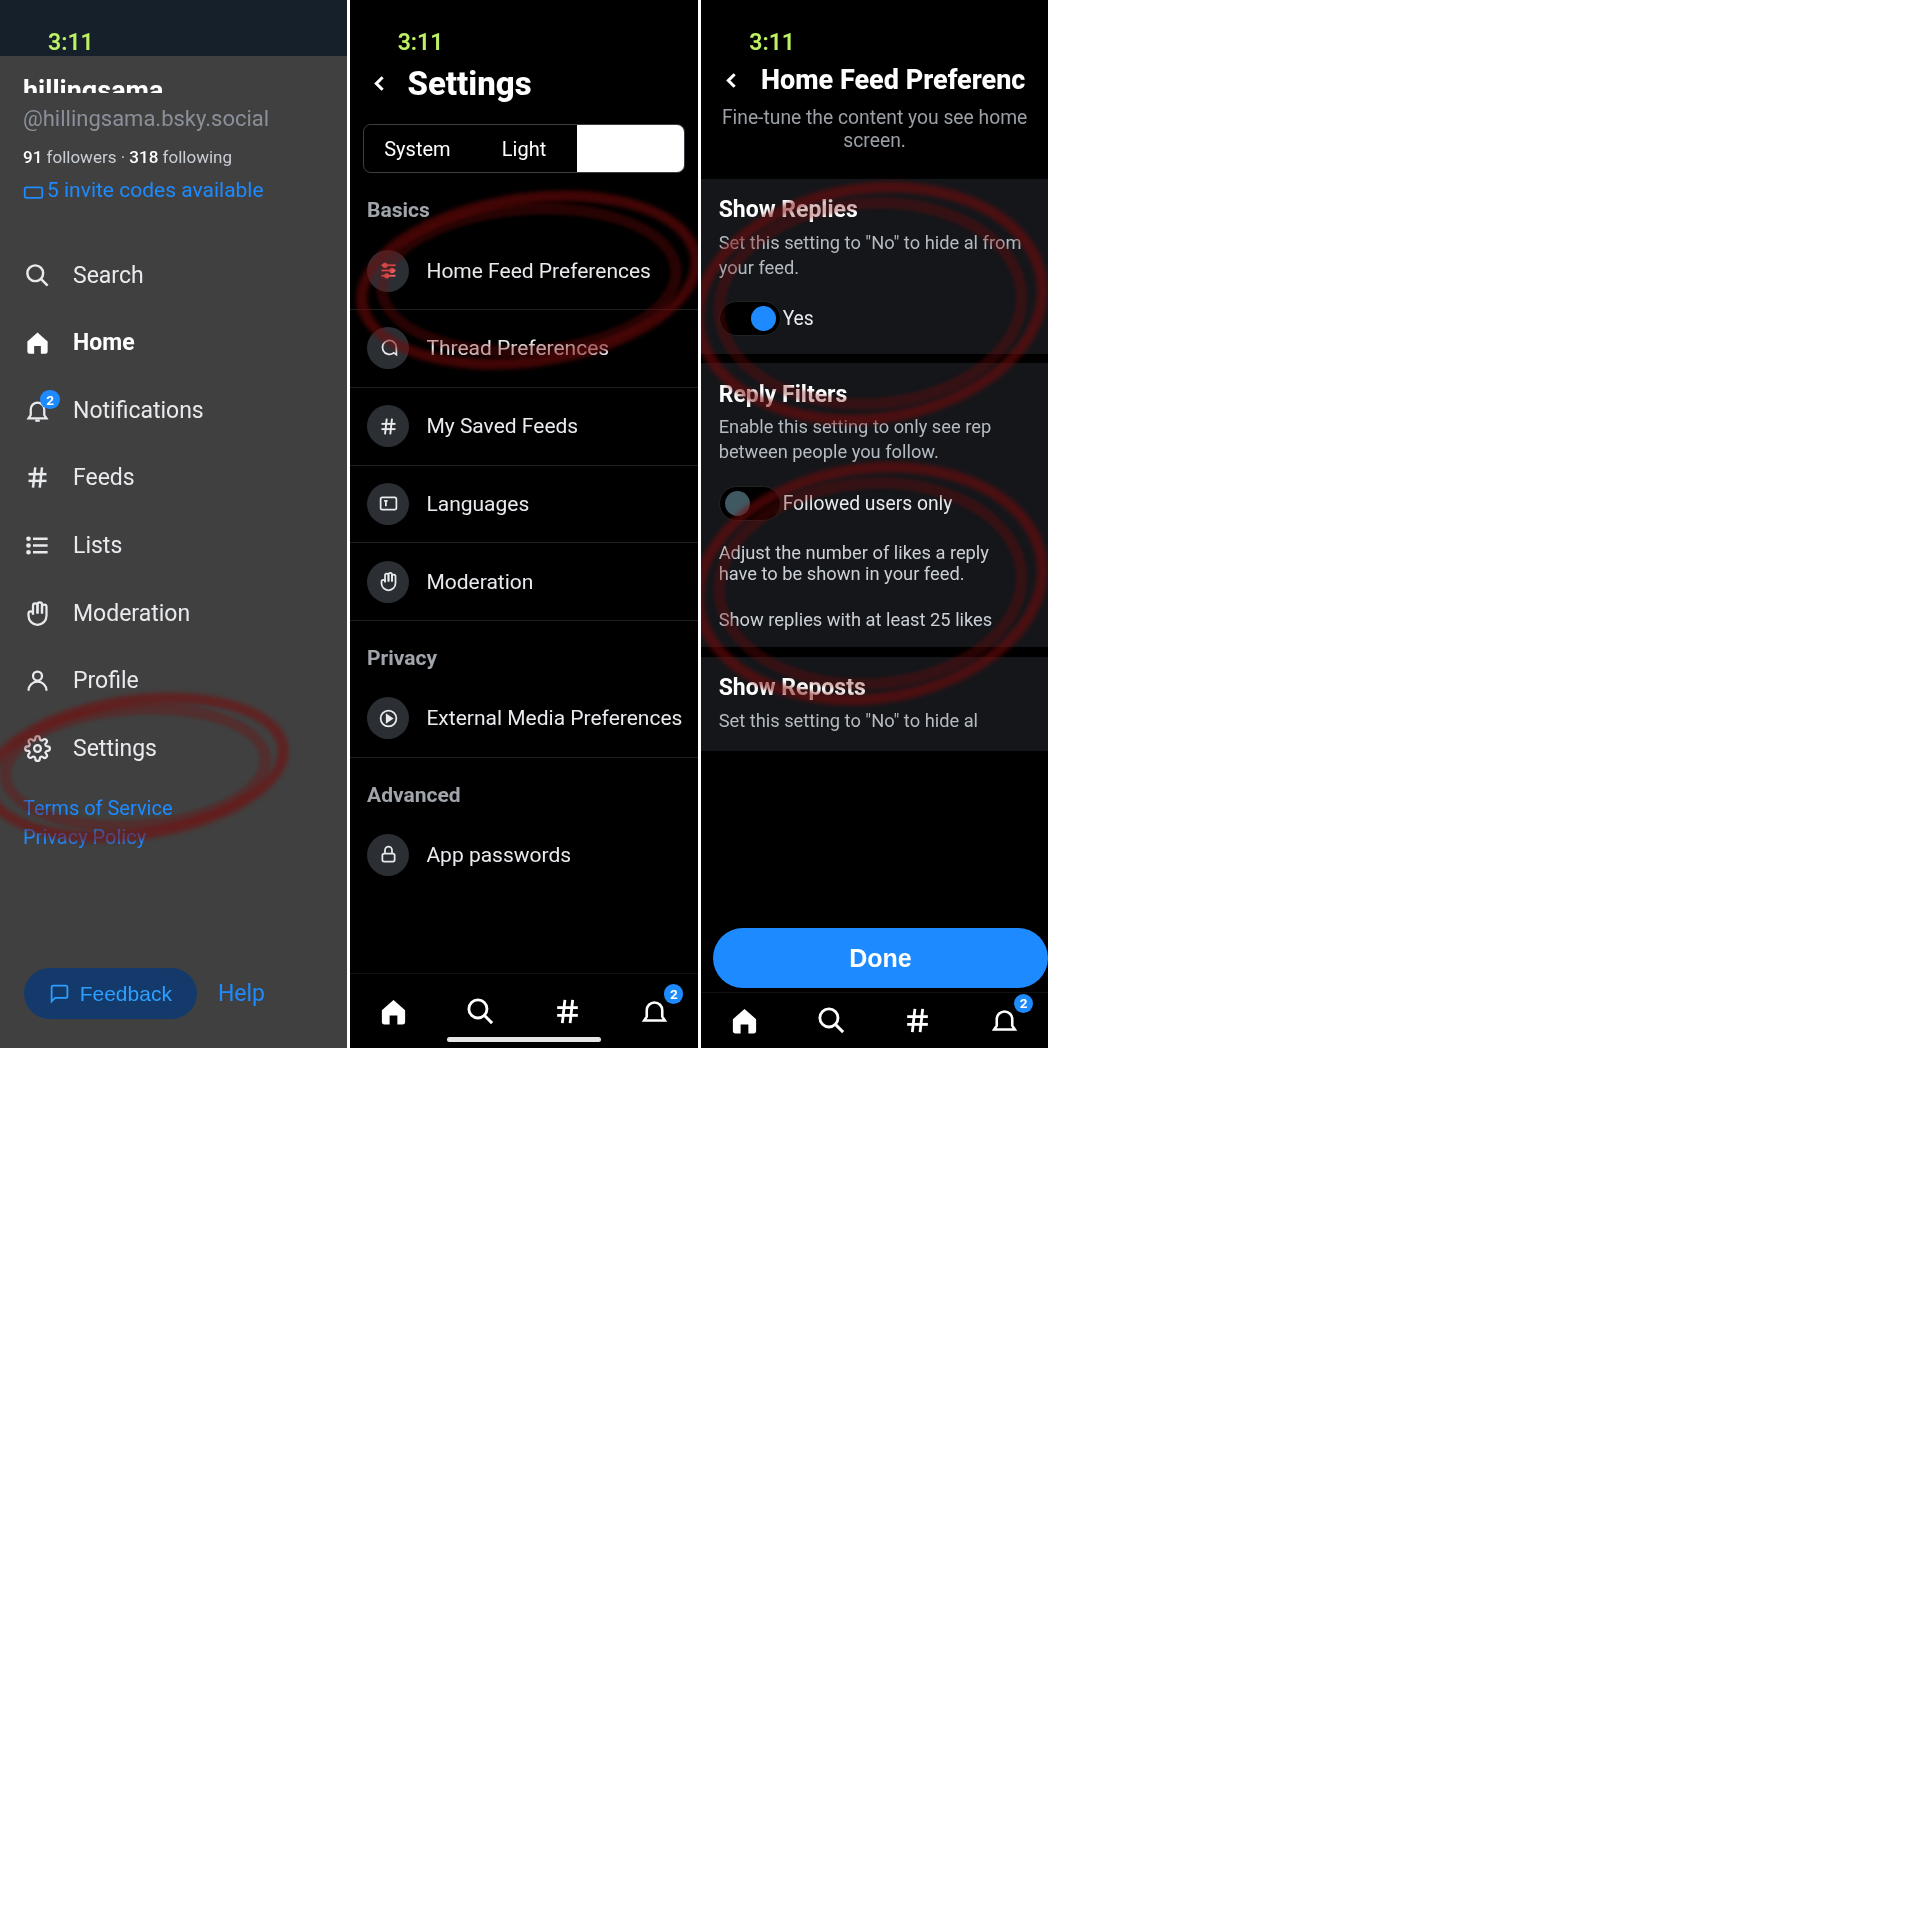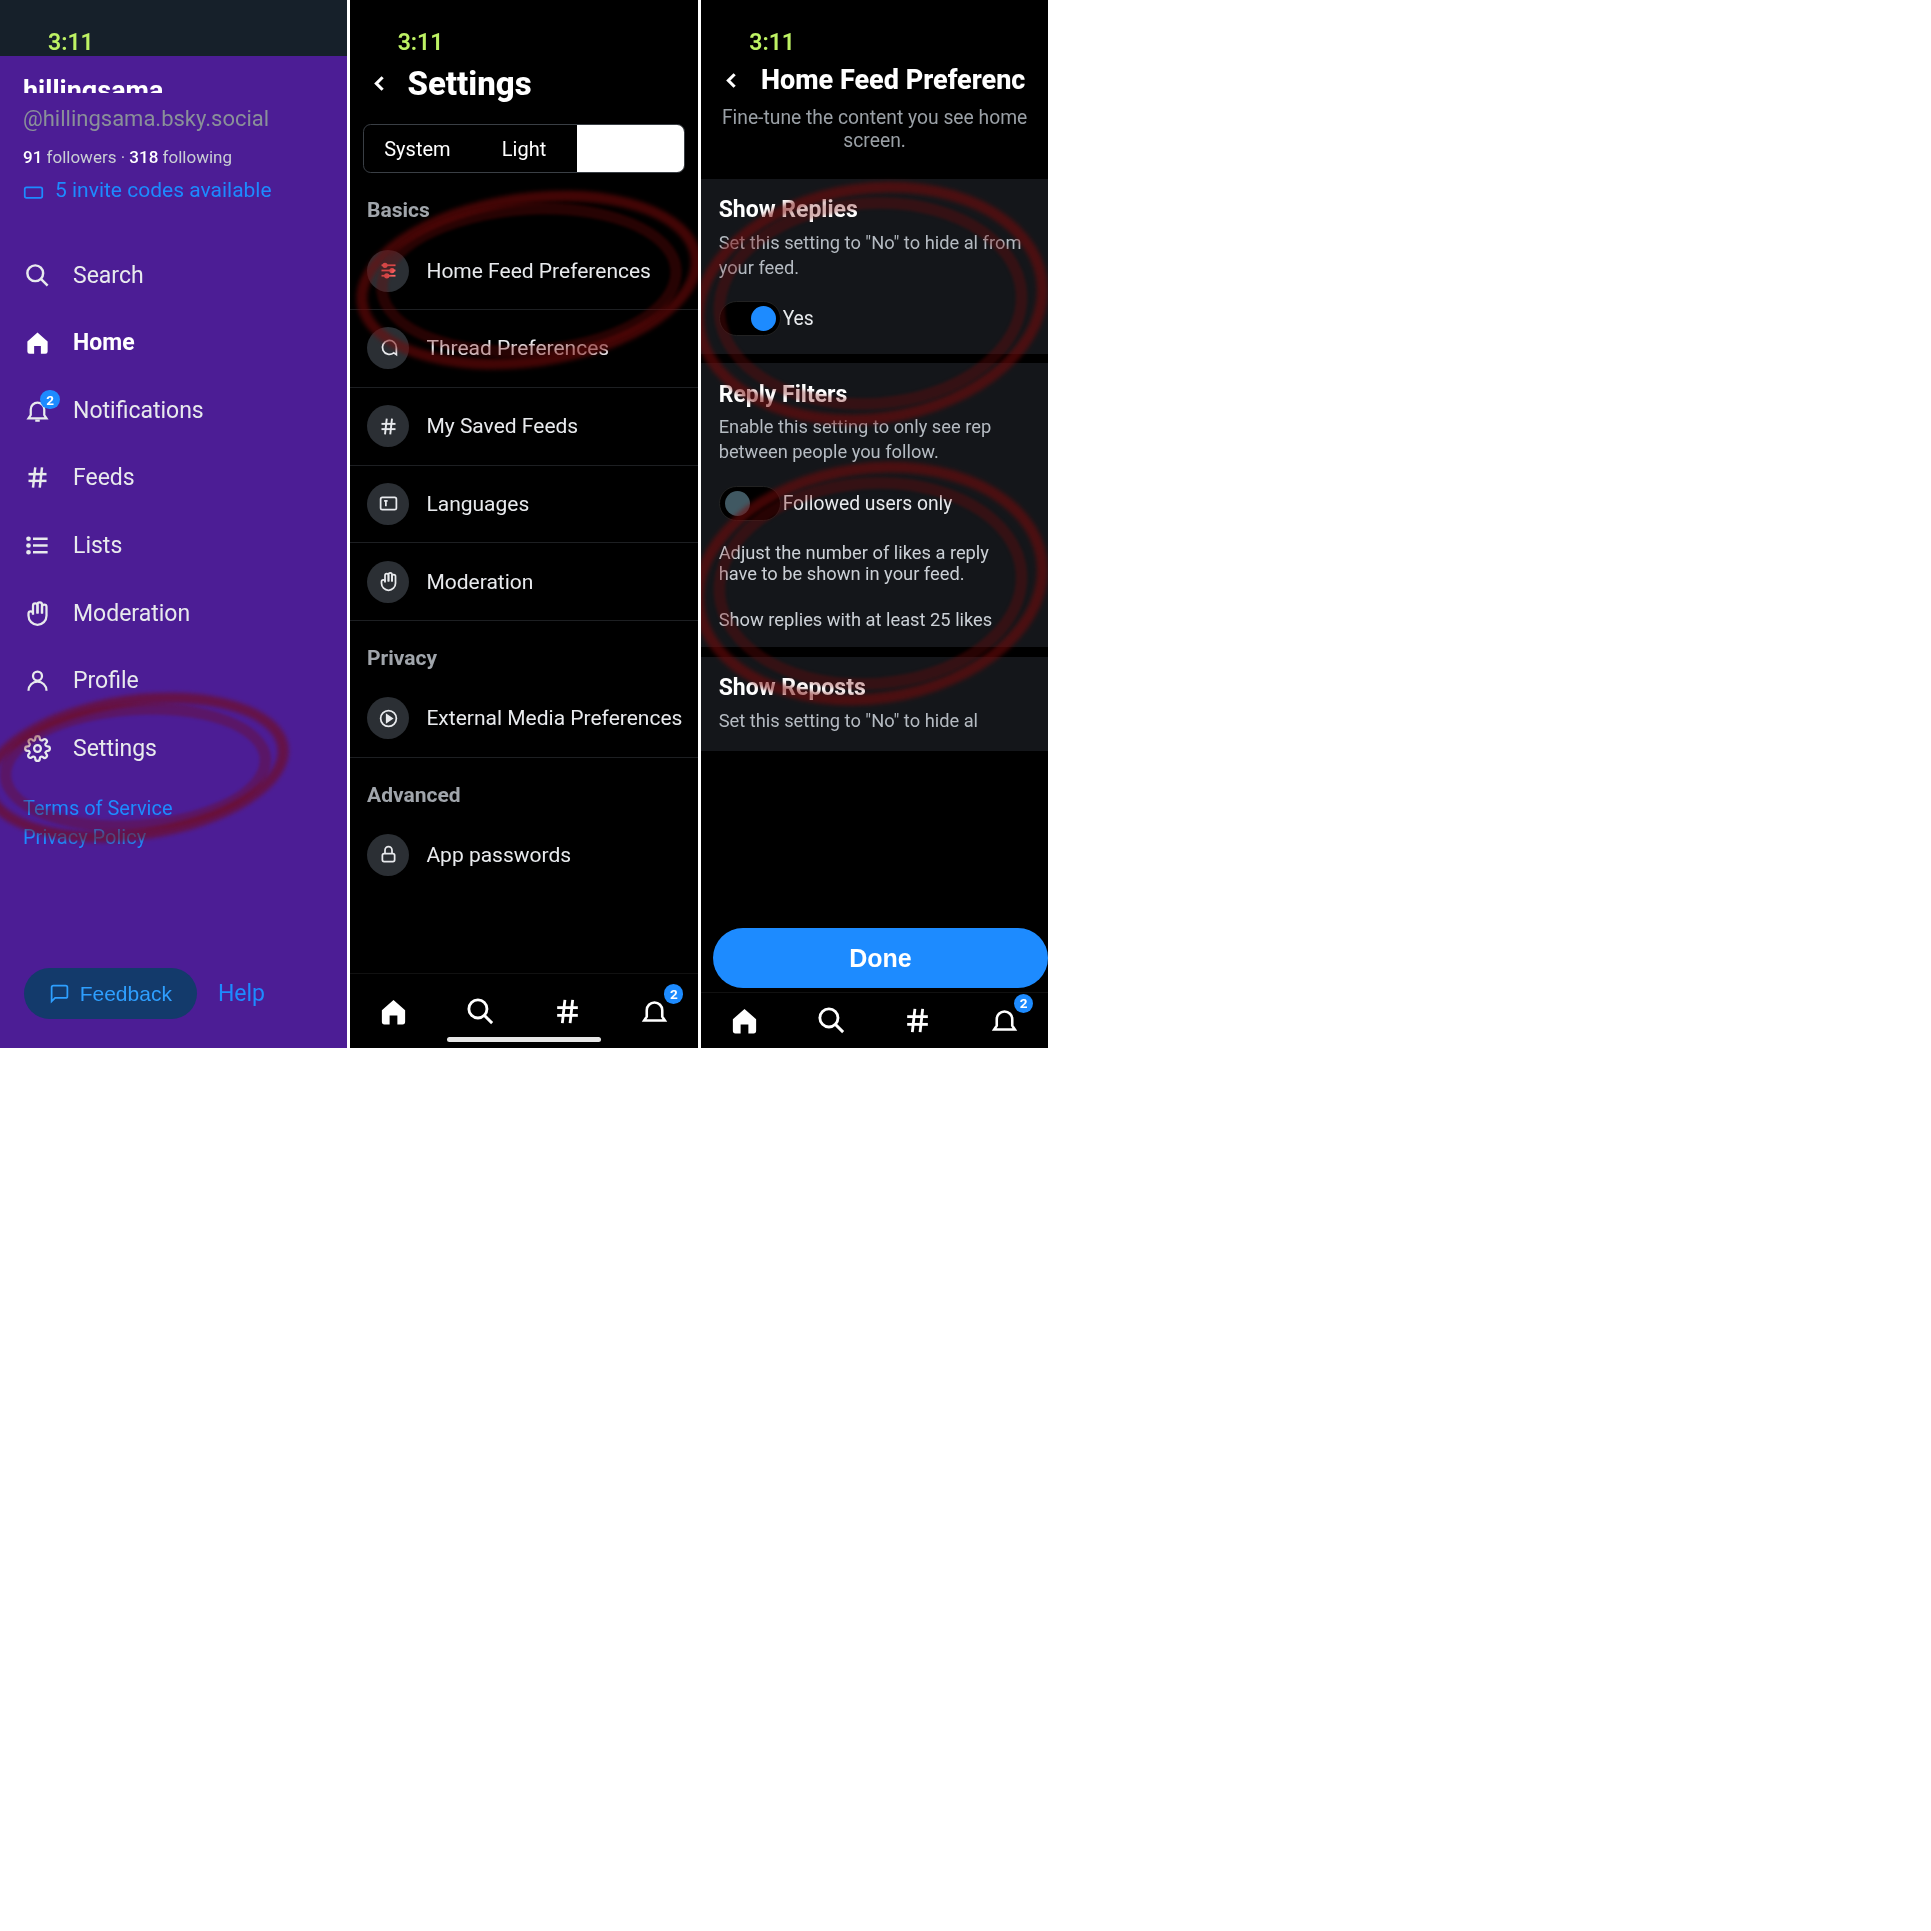--- a/index.html
+++ b/index.html
@@ -23,27 +23,27 @@
   .panel2 { width: 350px; margin-left:2.9px; }
   .panel3 { width: 348px; margin-left:2.9px; }
   .status-time {
     color: #bef264;
     font-size: 23px;
     font-weight: 600;
     position: absolute;
     top: 29px;
     left: 48px;
   }
-  .panel1 .inner { padding: 19.3px 19.3px 0 23px; margin-top:56px; background:#4c1d95; height:100%;}
+  .panel1 .inner { padding: 19.3px 19.3px 0 23px; margin-top:56px; background:#404040; height:100%;}
   .username-big { font-size: 27px; font-weight:700; color:#fff; margin-top:0; overflow:hidden; max-height:17.4px;}
   .handle { font-size:22px; color:#8a9099; margin-top:13px; }
   .followline { font-size:17px; color:#c9ced4; margin-top:16px; }
   .followline .num { color:#fff; font-weight:500; }
   .invite {
-    color:#1d8bff; font-size:21px; margin-top:11.6px; display:flex; align-items:center; gap:11px;
+    color:#1d8bff; font-size:21px; margin-top:11.6px; display:flex; align-items:center; gap:3px;
   }
   .invite .icon { width:21px; height:17.4px; }
   .nav { margin-top:39px; }
   .nav-item {
     display:flex; align-items:center; gap:21px;
     padding: 19.3px 0;
     font-size:23px; color:#e8eaed; font-weight:400;
     cursor:pointer;
   }
   .nav-item.active { font-weight:700; color:#fff; }

